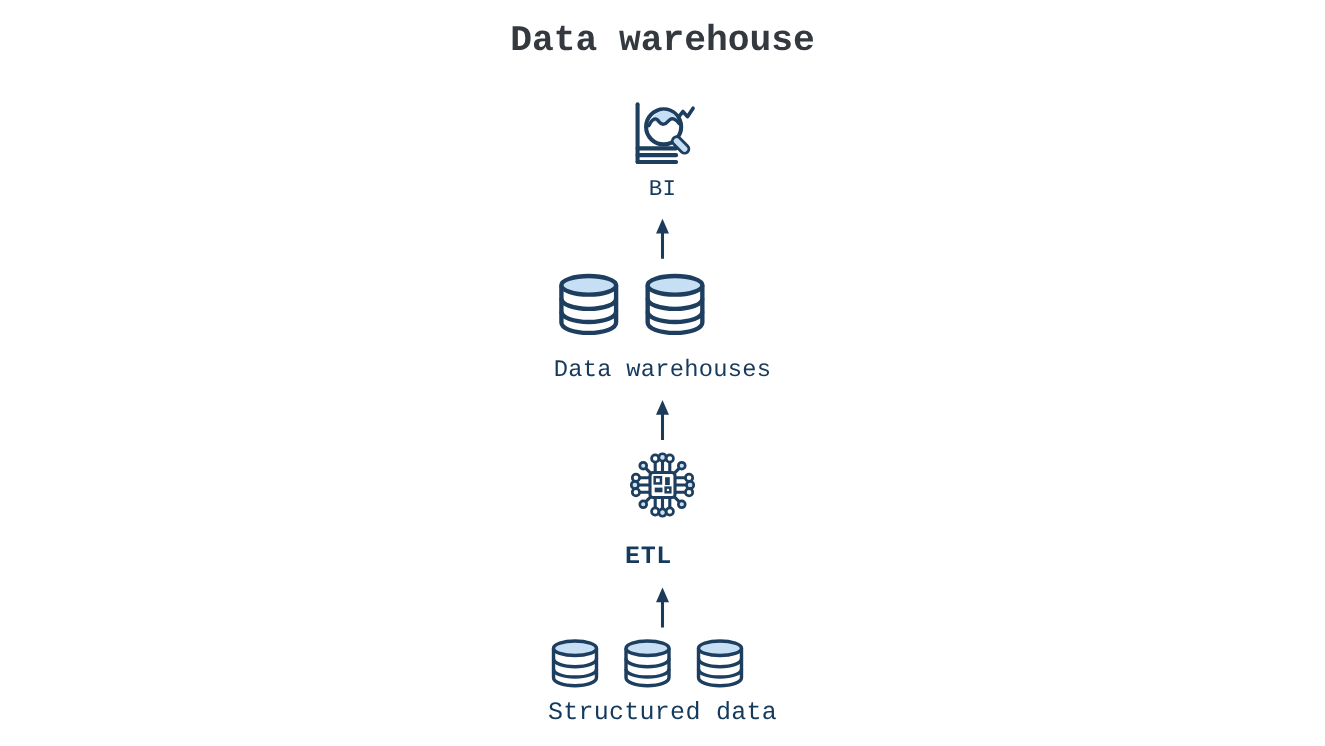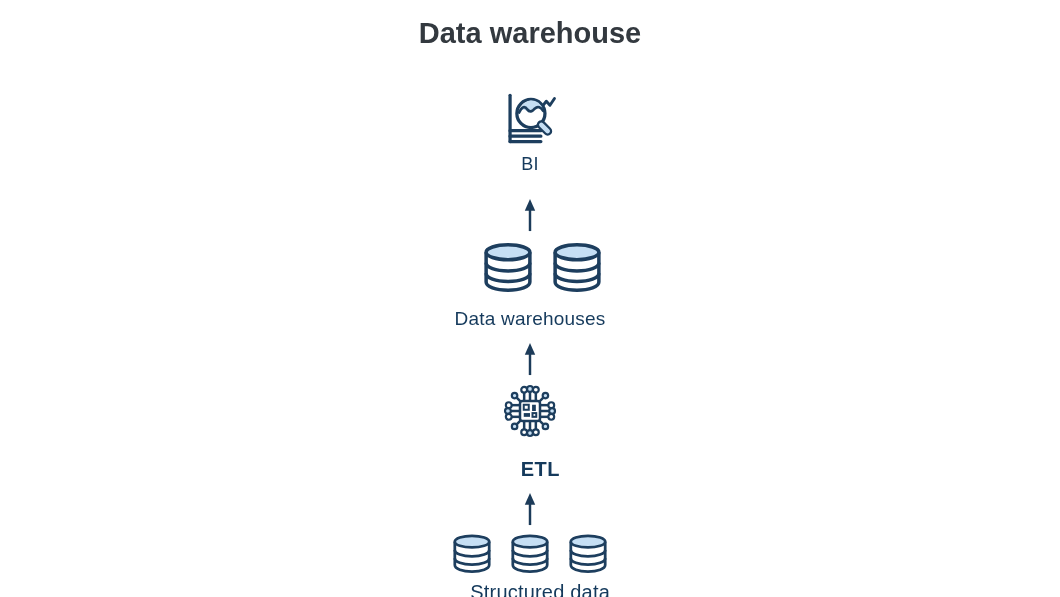--- a/index.html
+++ b/index.html
@@ -1,32 +1,32 @@
 <!DOCTYPE html>
 <html><head>
 <meta charset="utf-8">
 <style>
   html,body{margin:0;padding:0;background:#fff;}
   .canvas{
     position:relative;width:1060px;height:597px;background:#ffffff;overflow:hidden;
-    font-family:Liberation Sans, sans-serif;
+    font-family:Liberation Mono, monospace;
     display:flex;flex-direction:column;align-items:center;
   }
   .title{
     margin:16px 0 0;font-size:29px;font-weight:700;color:#33393f;line-height:1.2;
   }
   .outputs-row{display:flex;align-items:flex-start;gap:36px;margin-top:26px;}
-  .node{display:flex;flex-direction:column;align-items:center;margin:12px;justify-content:flex-end;}
+  .node{display:flex;flex-direction:column;align-items:center;margin:0;justify-content:flex-end;}
   .node .icon svg{display:block;}
   .node figcaption,.layer-label{
     color:#153a5c;font-weight:500;letter-spacing:.2px;
   }
   .node figcaption{margin-top:6px;font-size:18px;line-height:22px;}
   .arrow{margin-top:11px;line-height:0;}
-  .layer{display:flex;flex-direction:column;align-items:flex-end;}
+  .layer{display:flex;flex-direction:column;align-items:flex-start;}
   .icon-row{display:flex;align-items:flex-end;}
   .wh-row{gap:13px;margin-top:8px;}
   .src-row{gap:14px;margin-top:6px;}
   .wh-label{margin-top:7px;font-size:19px;line-height:24px;}
   .etl-icon{margin-top:5px;line-height:0;}
   .etl-label{margin-top:16px;font-size:20px;line-height:24px;font-weight:600;letter-spacing:.5px;}
   .src-label{margin-top:0;font-size:20px;line-height:25px;}
   .defs{position:absolute;width:0;height:0;overflow:hidden;}
 </style>
 </head>

